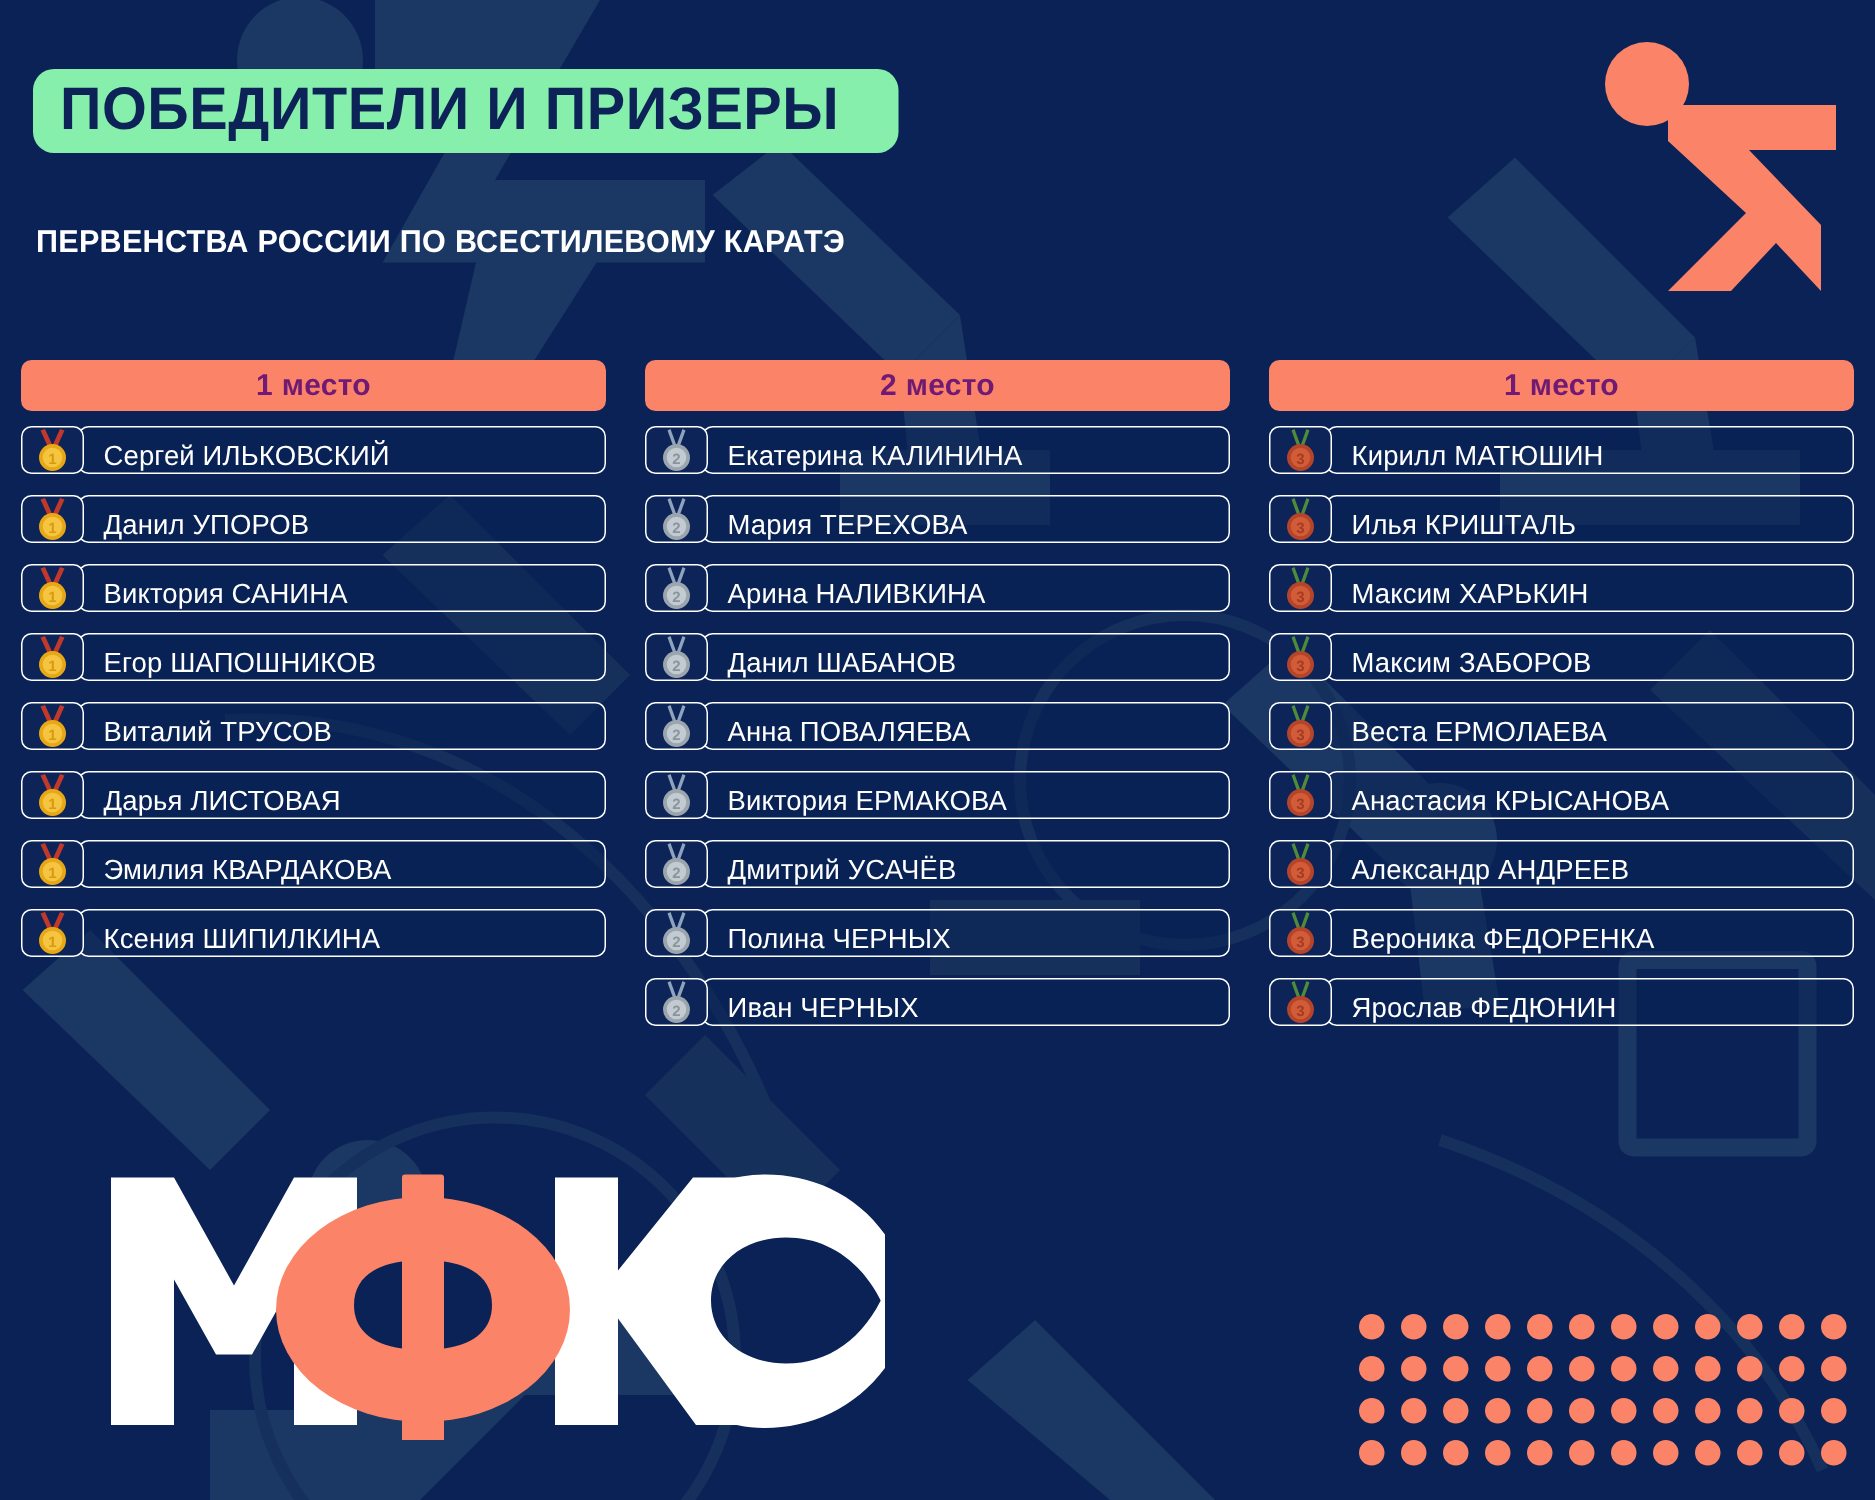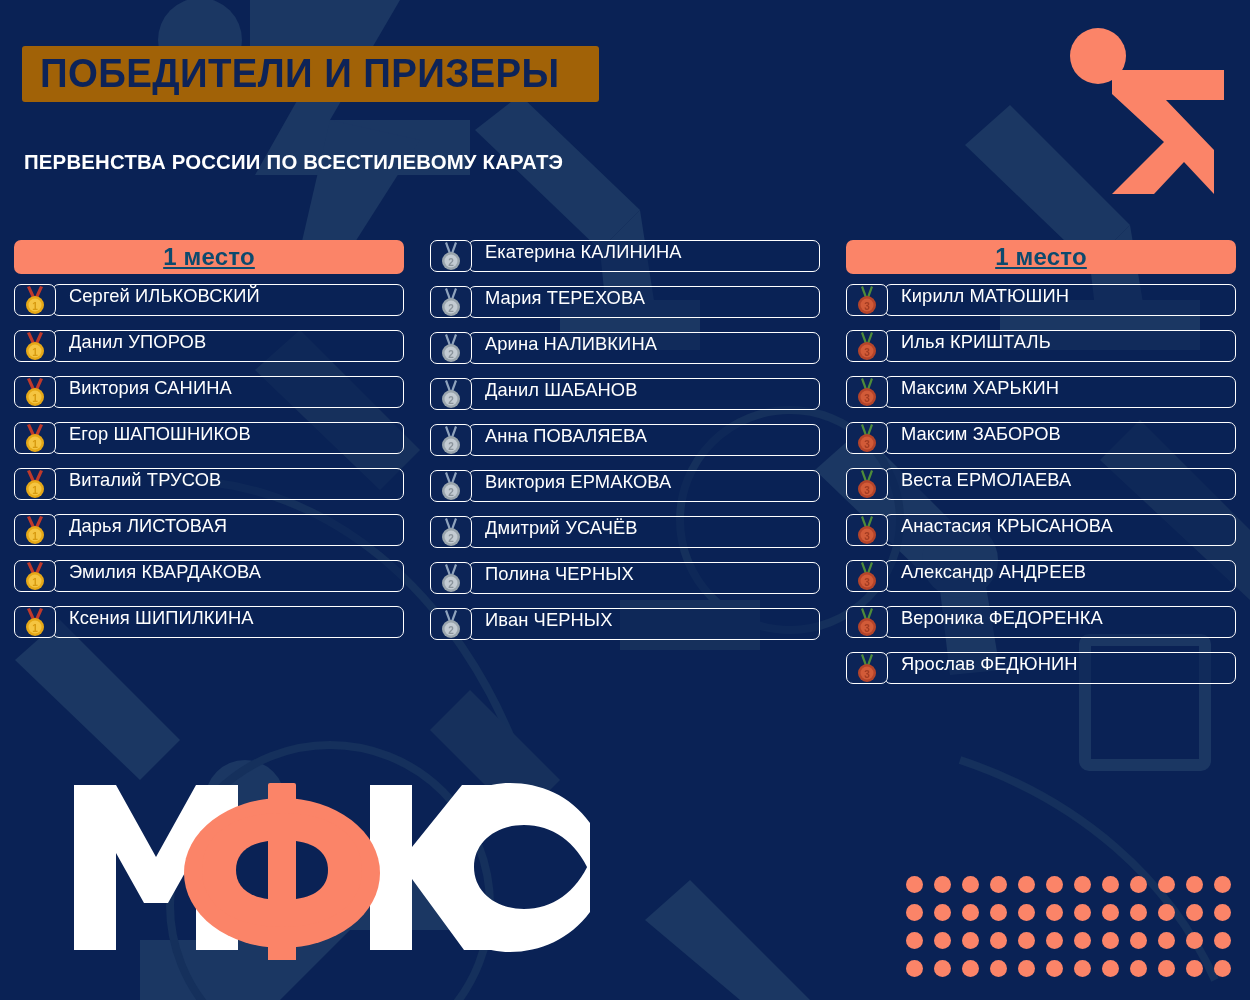--- a/index.html
+++ b/index.html
@@ -23,23 +23,23 @@
     inset: 0;
     overflow: hidden;
     pointer-events: none;
   }
 
   
   .title-band {
     position: absolute;
     left: 22px;
     top: 46px;
-    background: #a16207;
+    background: #86efac;
     padding: 7px 18px 9px 18px;
-    border-radius: 3px;
+    border-radius: 14px;
   }
   .title-band h1 {
     margin: 0;
     font-size: 40px;
     line-height: 1;
     letter-spacing: .4px;
     font-weight: 700;
     color: #0d2358;
     font-family: "Liberation Sans", "DejaVu Sans", sans-serif;
     transform: scaleX(0.96);
@@ -82,25 +82,24 @@
   .place-header {
     height: 34px;
     border-radius: 7px;
     background: #fb8468;
     display: flex;
     align-items: center;
     justify-content: center;
     margin-bottom: 10px;
   }
   .place-header span {
-    color: #0c4a6e;
-    font-size: 24px;
+    color: #701a75;
+    font-size: 20px;
     font-weight: 700;
     letter-spacing: .2px;
-    text-decoration: underline;
   }
 
   .row {
     position: relative;
     height: 32px;
     margin-bottom: 14px;
     display: flex;
     align-items: stretch;
   }
   .medal-box {
@@ -116,21 +115,21 @@
     z-index: 2;
     box-sizing: border-box;
   }
   .name-box {
     flex: 1 1 auto;
     margin-left: -4px;
     border: 1.6px solid #ffffff;
     border-radius: 7px;
     background: rgba(10,35,85,0.55);
     display: flex;
-    align-items: flex-start;
+    align-items: flex-end;
     padding-left: 16px;
     box-sizing: border-box;
     overflow: hidden;
   }
   .name-box span {
     color: #ffffff;
     font-size: 18.5px;
     font-weight: 400;
     letter-spacing: .1px;
     white-space: nowrap;
@@ -338,20 +337,23 @@
               <text x="13" y="24.5" font-size="10" font-weight="700" fill="#d79a10" text-anchor="middle" font-family="Liberation Sans, sans-serif">1</text>
             </svg>
         </div>
         <div class="name-box">
             <span>Ксения ШИПИЛКИНА</span>
           </div>
       </div>
     </div>
 
     <div class="col">
+      <div class="place-header">
+        <span>2 место</span>
+      </div>
       <div class="row">
         <div class="medal-box">
           <svg class="medal" viewBox="0 0 26 30">
               <path d="M9 1 L13 12 L11 13 L7 2 Z" fill="#8fa3bd"></path>
               <path d="M17 1 L13 12 L15 13 L19 2 Z" fill="#8fa3bd"></path>
               <circle cx="13" cy="20" r="9" fill="#9aa5ad"></circle>
               <circle cx="13" cy="20" r="6.5" fill="#c3cbd2"></circle>
               <text x="13" y="24.5" font-size="10" font-weight="700" fill="#8b949c" text-anchor="middle" font-family="Liberation Sans, sans-serif">2</text>
             </svg>
         </div>

